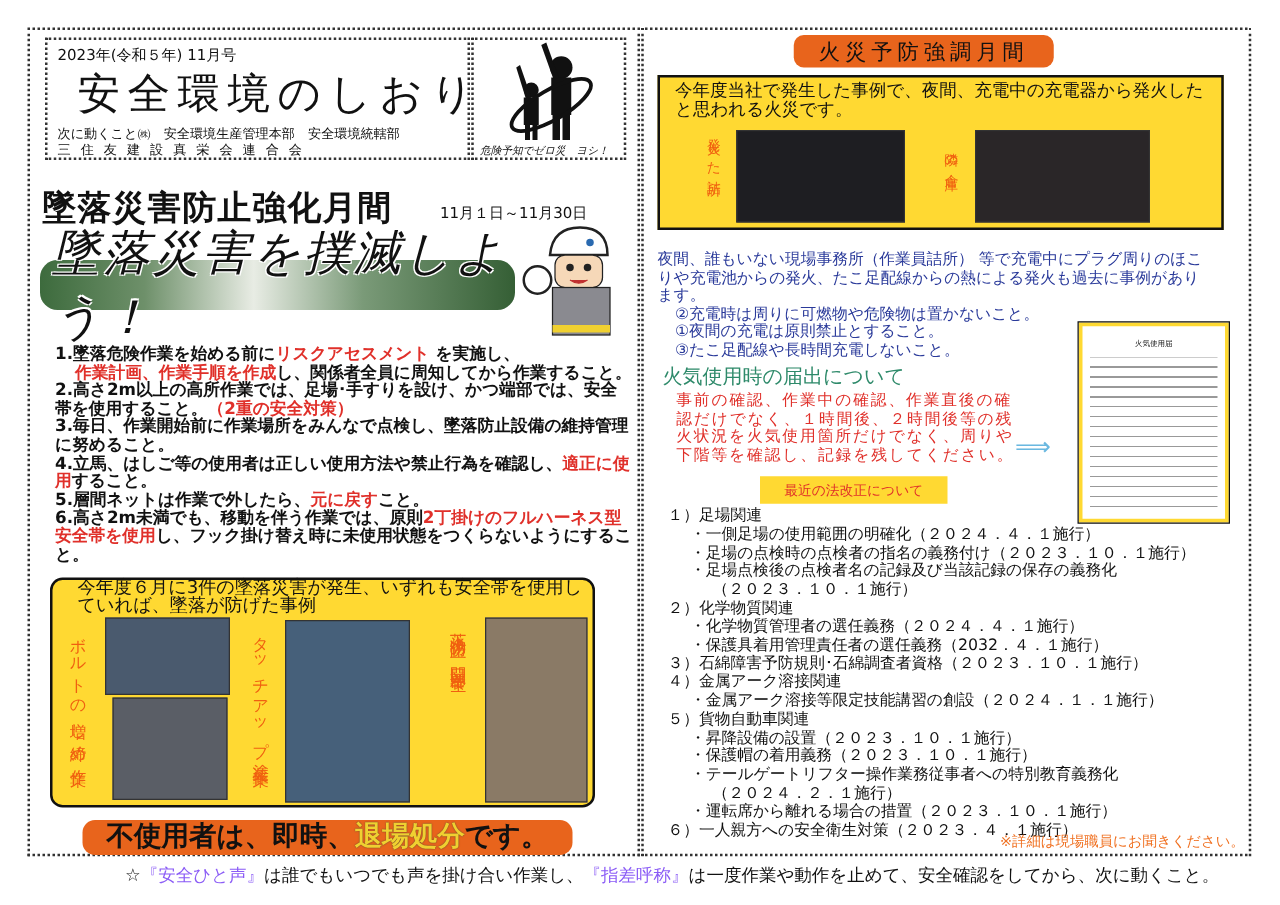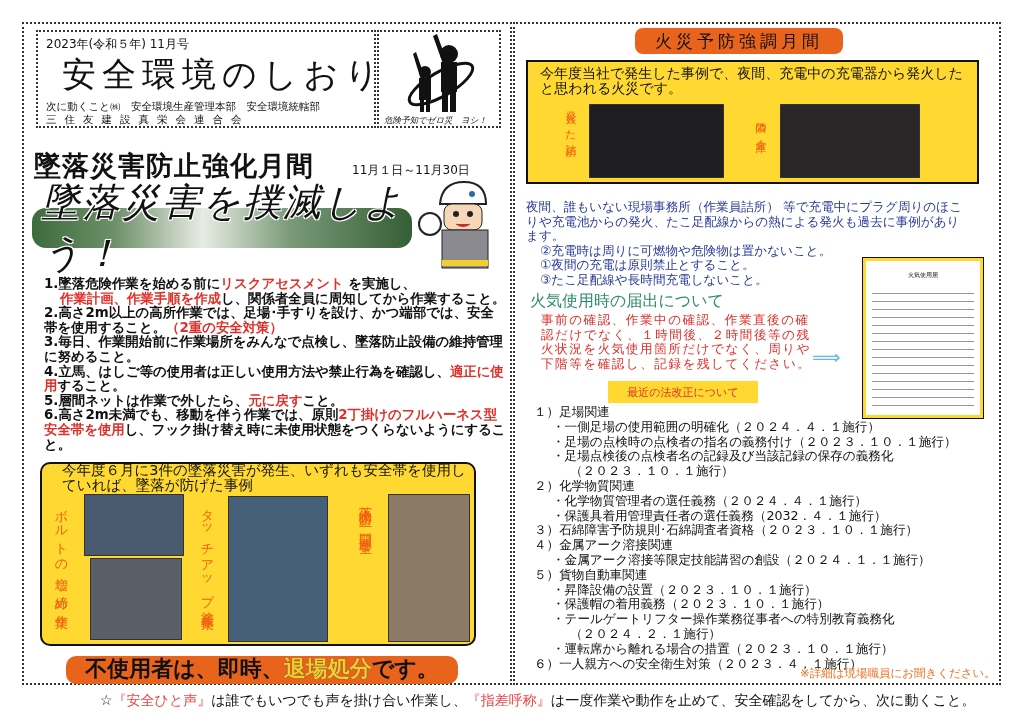--- a/index.html
+++ b/index.html
@@ -1,21 +1,21 @@
 <!DOCTYPE html>
 <html><head>
 <meta charset="utf-8">
 <style>
   *{box-sizing:border-box;margin:0;padding:0;}
   html,body{width:1024px;height:724px;background:#fff;overflow:hidden;}
   body{position:relative;font-family:"DejaVu Sans","Liberation Sans",sans-serif;color:#111;}
   .dotted{border:2px dotted #333;}
   .abs{position:absolute;}
   .red{color:#e0302a;}
-  .orange{color:#ef4444;margin-top:20px;}
+  .orange{color:#8b5cf6;margin-top:20px;}
 
   
   #left-frame{left:22px;top:22px;width:490px;height:663px;}
   #right-frame{left:513px;top:22px;width:488px;height:663px;}
 
   
   #masthead{left:36px;top:30px;width:340px;height:98px;}
   #issue{left:46px;top:36px;font-size:12px;}
   #title{left:62px;top:52px;font-family:"DejaVu Serif","Liberation Serif",serif;font-size:34px;letter-spacing:6px;}
   #org1{left:46px;top:100px;font-size:10.5px;}

